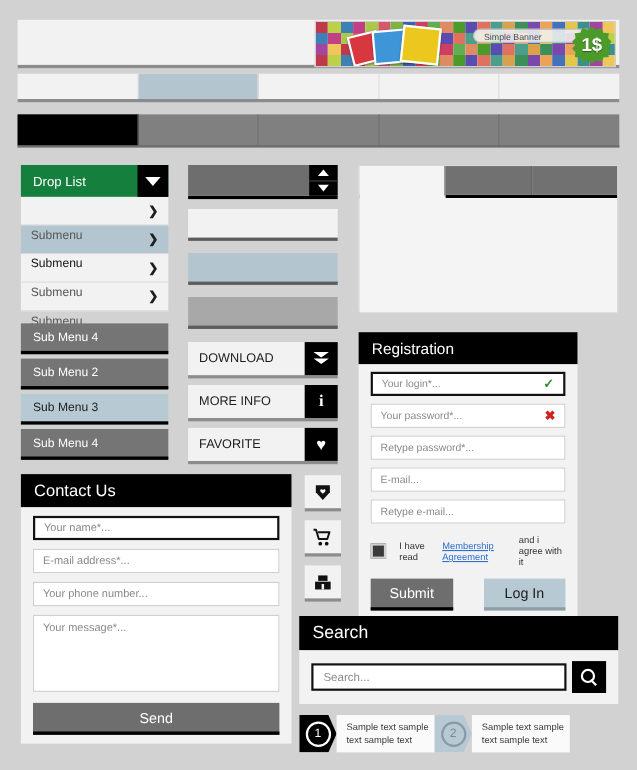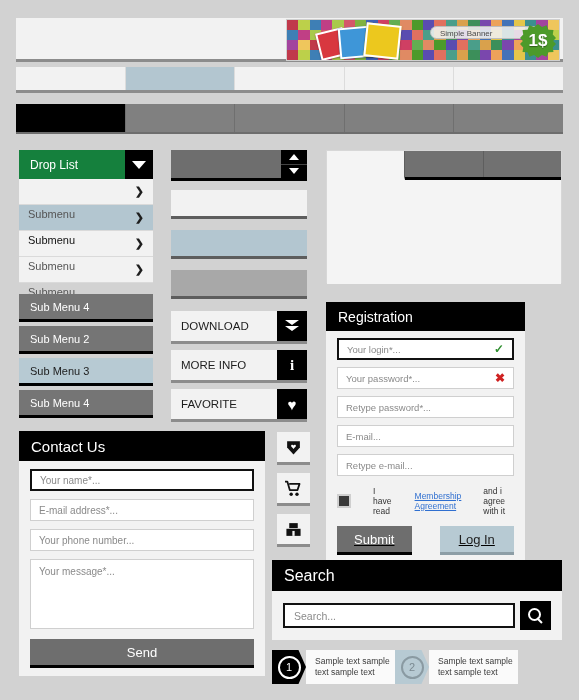--- a/index.html
+++ b/index.html
@@ -125,24 +125,24 @@
 
   
   #registration{position:absolute;left:326px;top:302px;width:199px;background:#f2f2f2;padding-bottom:8px;}
   #reg-head{height:29px;background:#000;color:#fff;font-size:14px;display:flex;align-items:center;padding-left:12px;}
   .reg-in{margin:7px 11px 0 11px;height:22px;background:#fff;border:1px solid #cfcfcf;
     font-size:9.5px;color:#8a8a8a;display:flex;align-items:center;padding:0 8px;box-sizing:border-box;}
   .reg-in.focus{border:2px solid #111;}
   .reg-in .ph{flex:1;}
   .ok{color:#2f8f2f;font-size:12px;font-weight:bold;}
   .bad{color:#cf2222;font-size:12px;font-weight:bold;}
-  #agree-row{display:flex;align-items:center;gap:22px;margin:10px 11px 0 11px;font-size:8.5px;color:#333;}
+  #agree-row{display:flex;align-items:center;gap:12px;margin:10px 11px 0 11px;font-size:8.5px;color:#333;}
   #agree-box{width:10px;height:10px;background:#3a3a3a;border:2px solid #cfcfcf;flex:0 0 auto;}
   #agree-link{color:#2f6fd0;text-decoration:underline;}
-  #reg-btns{display:flex;gap:28px;margin:10px 11px 0 11px;text-decoration:underline;}
+  #reg-btns{display:flex;gap:28px;margin:10px 11px 0 11px;}
   #submit-btn{background:#6e6e6e;color:#fff;border-bottom:3px solid #000;}
   #login-btn{background:#b7cad3;color:#1d1d1d;border-bottom:3px solid #8d9ea6;}
 
   
   #searchbox{position:absolute;left:272px;top:560px;width:290px;background:#f2f2f2;padding-bottom:10px;}
   #search-head{height:31px;background:#000;color:#fff;font-size:16px;display:flex;align-items:center;padding-left:12px;}
   #search-row{display:flex;align-items:center;margin:10px 11px 0 11px;}
   #search-input{flex:1;height:25px;background:#fff;border:2px solid #111;font-size:10.5px;color:#8a8a8a;
     display:flex;align-items:center;padding-left:9px;box-sizing:border-box;}
   #search-btn{width:31px;height:29px;background:#000;display:flex;align-items:center;justify-content:center;margin-left:5px;}

